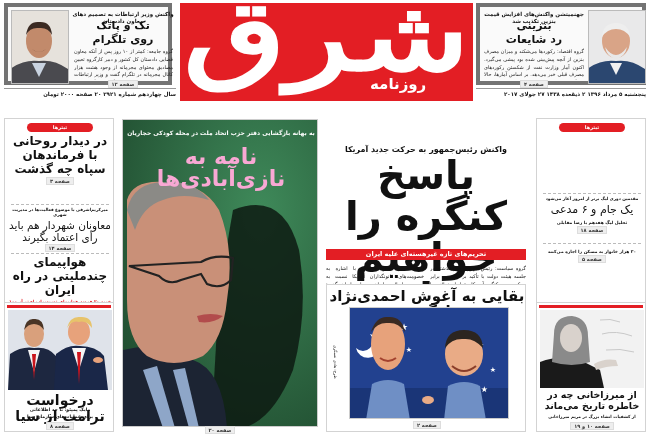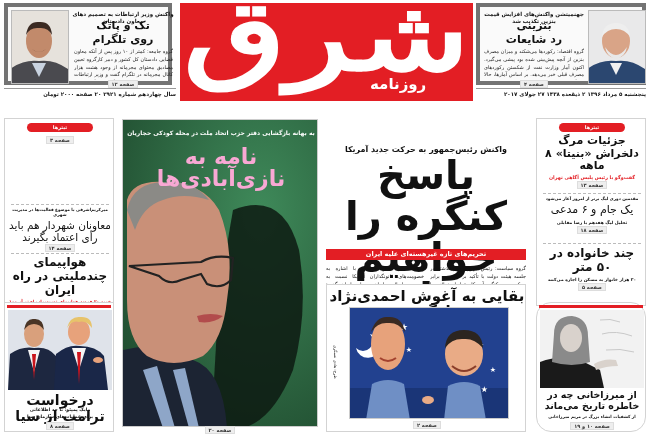--- a/index.html
+++ b/index.html
@@ -93,20 +93,21 @@
       <path d="M18 36 Q29 52 40 36 Q38 46 29 48 Q20 46 18 36Z" fill="#e8e8e8"></path>
     </svg>
   </div>
 </div>
 <div class="abs dateline" style="left:476px;top:88px;width:170px;text-align:right;">پنجشنبه ۵ مرداد ۱۳۹۶   ۲ ذیقعده ۱۴۳۸   ۲۷ جولای ۲۰۱۷</div>
 
 <div class="abs side-col" style="left:4px;top:118px;width:110px;height:188px;">
   <div class="abs tag-pill" style="left:22px;top:4px;width:66px;">تیترها</div>
 
   <div class="abs" style="left:4px;top:16px;width:102px;">
+    <div class="side-head" style="font-size:12px;">در دیدار روحانی با فرماندهان سپاه چه گذشت</div>
     <div class="page-ref" style="margin-top:2px;"><span>صفحه ۳</span></div>
   </div>
   <div class="abs sep-line" style="left:6px;top:85px;width:98px;"></div>
 
   <div class="abs" style="left:4px;top:88px;width:102px;">
     <div class="side-sub" style="font-size:4.2px;">میرکریم‌اشرفی با موضوع فعالیت‌ها در مدیریت شهری</div>
     <div class="side-head" style="font-size:10.5px;font-weight:normal;margin-top:2px;">معاونان شهردار هم باید رأی اعتماد بگیرند</div>
     <div class="page-ref" style="margin-top:2px;"><span>صفحه ۱۴</span></div>
   </div>
   <div class="abs sep-line" style="left:6px;top:134px;width:98px;"></div>
@@ -200,43 +201,37 @@
       <ellipse cx="80" cy="92" rx="6" ry="4" fill="#e9ab86"></ellipse>
     </svg>
   </div>
   <div class="abs" style="left:6px;top:60px;font-size:4px;writing-mode:vertical-rl;">طرح: هادی عسگری</div>
   <div class="abs page-ref" style="left:2px;top:137px;width:196px;"><span>صفحه ۲</span></div>
 </div>
 
 <div class="abs side-col" style="left:536px;top:118px;width:110px;height:188px;">
   <div class="abs tag-pill" style="left:22px;top:4px;width:66px;">تیترها</div>
 
-  <div class="abs" style="left:4px;top:16px;width:102px;">
-    <div class="side-head" style="font-size:11px;">جزئیات مرگ دلخراش «بنیتا» ۸ ماهه</div>
-    <div class="side-sub red" style="margin-top:2px;">گفت‌وگو با رئیس پلیس آگاهی تهران</div>
-    <div class="page-ref" style="margin-top:2px;"><span>صفحه ۱۳</span></div>
-  </div>
   <div class="abs sep-line" style="left:6px;top:74px;width:98px;"></div>
 
   <div class="abs" style="left:4px;top:77px;width:102px;">
     <div class="side-sub" style="font-size:4.2px;">مقدمین دوری لیگ برتر از امروز آغاز می‌شود</div>
     <div class="side-head" style="font-size:11px;font-weight:normal;margin-top:3px;">یک جام و ۶ مدعی</div>
     <div class="side-sub" style="font-size:4.4px;margin-top:3px;">تحلیل لیگ هفدهم با رضا مقابلی</div>
     <div class="page-ref" style="margin-top:2px;"><span>صفحه ۱۸</span></div>
   </div>
   <div class="abs sep-line" style="left:6px;top:124px;width:98px;"></div>
 
   <div class="abs" style="left:4px;top:128px;width:102px;">
-    <div class="side-head" style="font-size:12px;">چند خانواده در ۵۰ متر</div>
     <div class="side-sub" style="font-size:4.4px;margin-top:2px;">۳۰ هزار خانوار به مسکن را اجاره می‌کنند</div>
     <div class="page-ref" style="margin-top:2px;"><span>صفحه ۵</span></div>
   </div>
 </div>
 
-<div class="abs side-col" style="left:536px;top:302px;width:110px;height:130px;border-radius:15px;">
+<div class="abs side-col" style="left:536px;top:302px;width:110px;height:130px;">
   <div class="abs red-rule" style="left:2px;top:2px;width:104px;"></div>
   <svg class="abs" style="left:3px;top:7px;" width="104" height="78" viewBox="0 0 104 78">
     <rect width="104" height="78" fill="#f2f2f2"></rect>
     <path d="M60 10 Q70 8 80 12 M62 24 Q76 20 92 26 M66 40 Q80 38 94 42" stroke="#c9c9c9" stroke-width="1" fill="none"></path>
     <path d="M0 78 L0 52 Q20 44 40 50 L60 60 L64 78Z" fill="#1a1a1a"></path>
     <path d="M14 24 Q14 6 32 6 Q48 8 48 26 L50 52 Q32 58 12 52Z" fill="#8a8a8a"></path>
     <ellipse cx="31" cy="28" rx="11" ry="14" fill="#d9d2cc"></ellipse>
     <path d="M54 54 Q64 48 76 50 L78 56 Q66 56 56 60Z" fill="#d9d2cc"></path>
   </svg>
   <div class="abs side-head" style="left:3px;top:87px;width:104px;font-size:9.5px;">از میرزاخانی چه در خاطره تاریخ می‌ماند</div>

